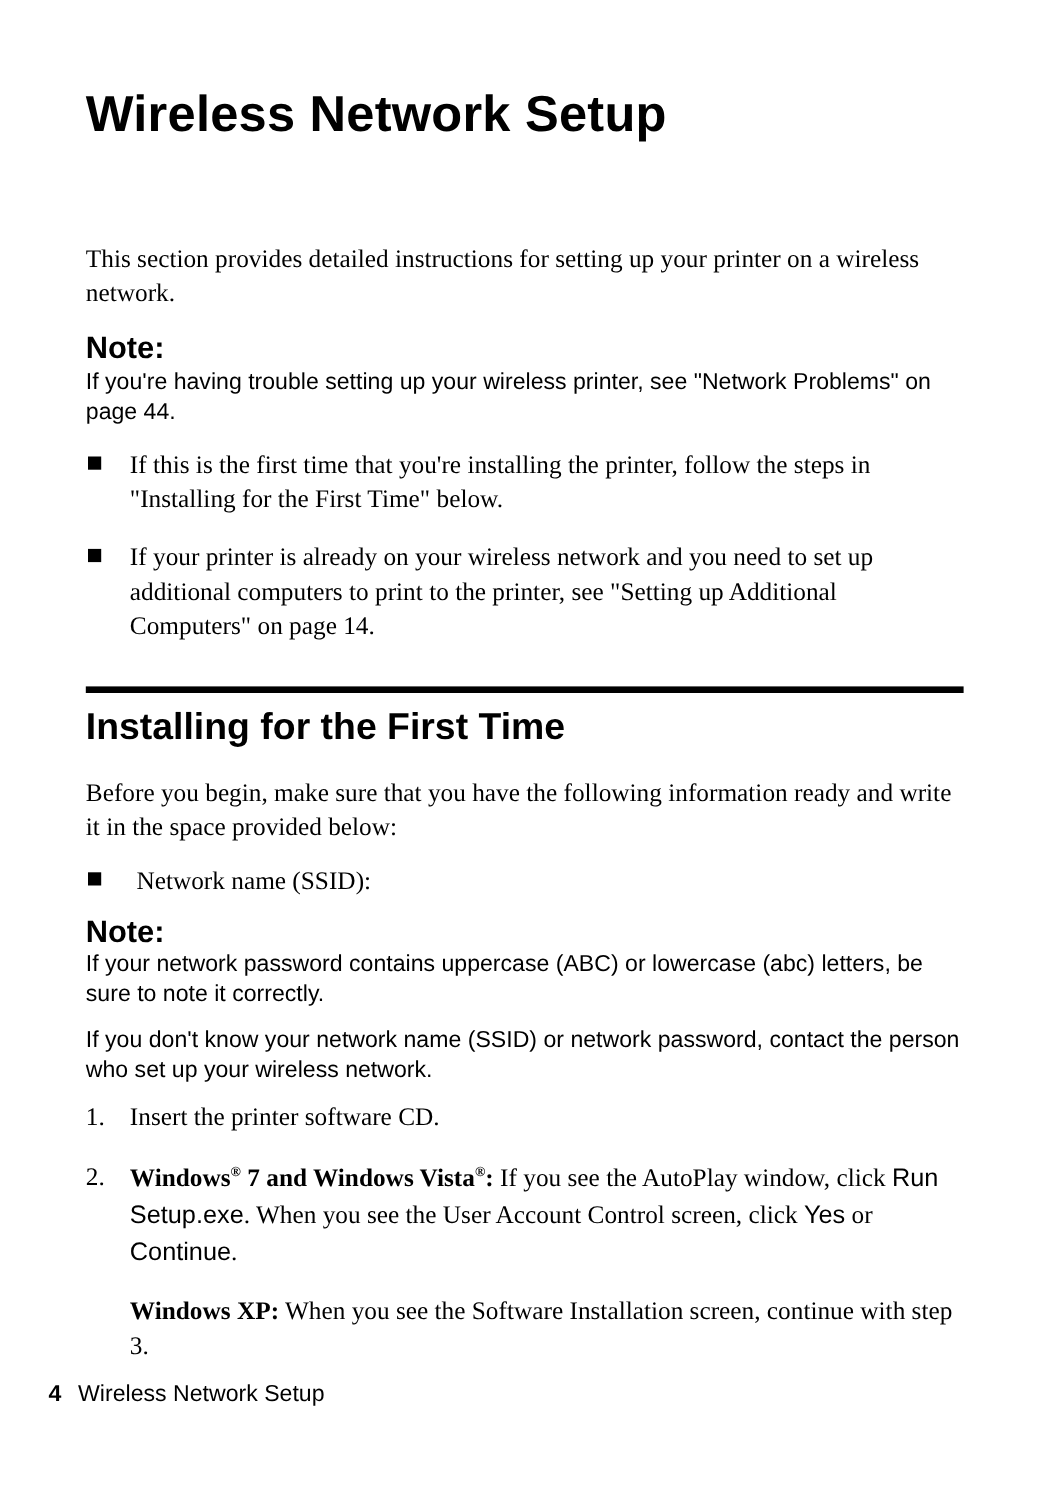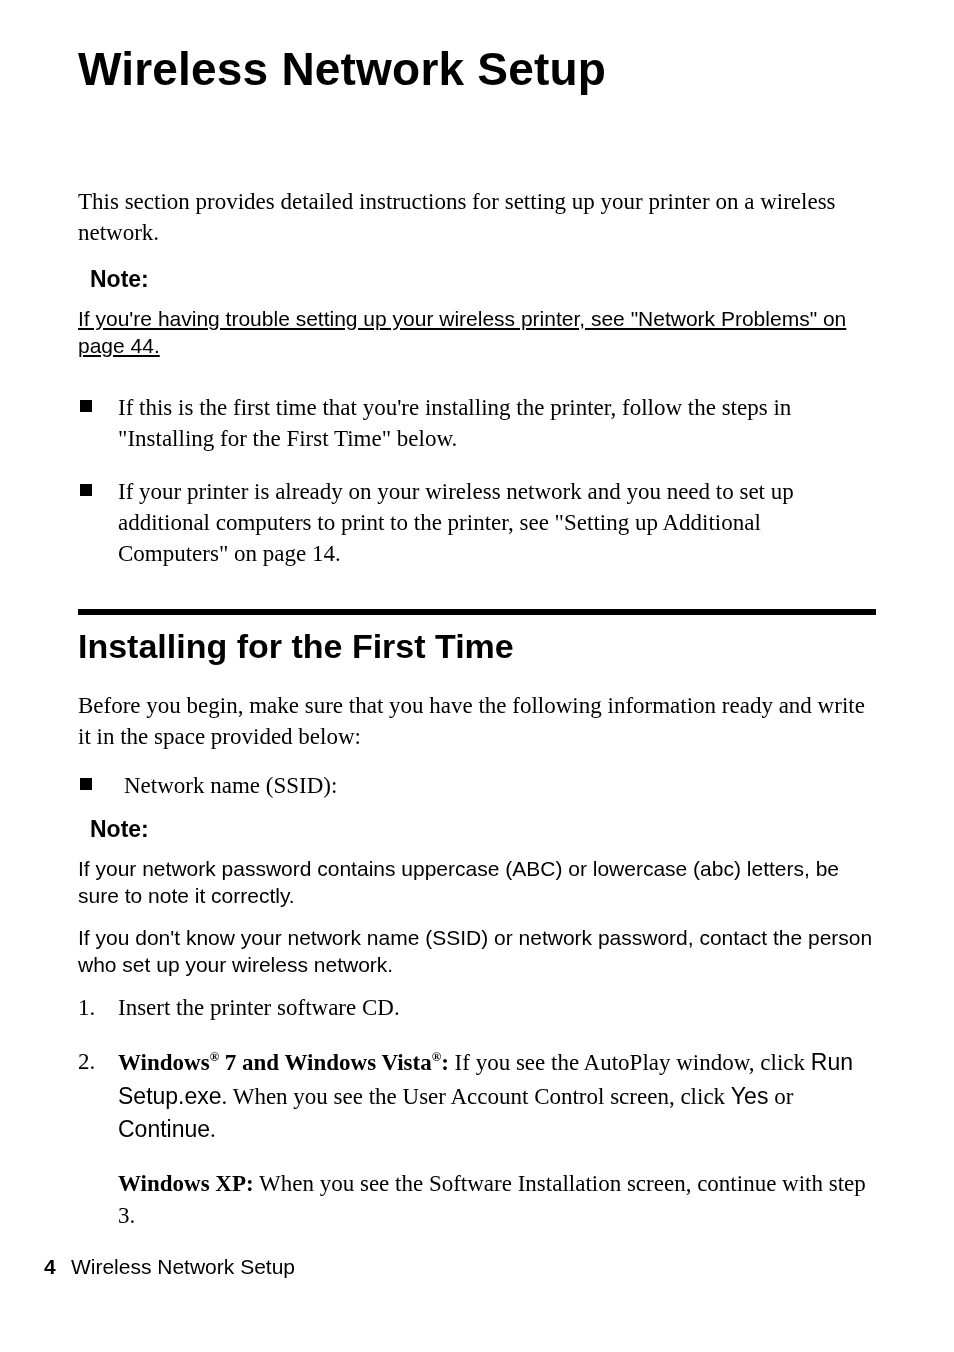--- a/index.html
+++ b/index.html
@@ -7,48 +7,47 @@
     margin: 0;
     padding: 0;
     width: 954px;
     height: 1352px;
     background: #fff;
     font-family: Georgia, "Times New Roman", serif;
     color: #000;
   }
   .page {
     box-sizing: border-box;
-    padding: 42px 78px 0 78px;
+    padding: 76px 78px 0 78px;
     position: relative;
     height: 100%;
   }
   h1.title {
     font-family: "Helvetica Neue", Helvetica, Arial, sans-serif;
     font-weight: 700;
     font-size: 46px;
     margin: 0 0 90px 0;
     letter-spacing: 0.2px;
   }
   .intro {
     font-size: 23px;
     line-height: 1.35;
     margin: 0 0 18px 0;
   }
   .note-label {
     font-family: "Helvetica Neue", Helvetica, Arial, sans-serif;
     font-weight: 700;
-    font-size: 23px;
-    margin: 12px;
+    font-size: 28px;
+    margin: 0;
   }
   .note-body {
     font-family: "Helvetica Neue", Helvetica, Arial, sans-serif;
     font-size: 21px;
     line-height: 1.3;
-    margin: 2px 0 32px 0;
-    text-decoration: underline;
+    margin: 2px 0 18px 0;
   }
   ul.sqlist {
     list-style: none;
     padding: 0;
     margin: 0 0 12px 0;
   }
   ul.sqlist > li {
     position: relative;
     padding-left: 40px;
     font-size: 23px;

